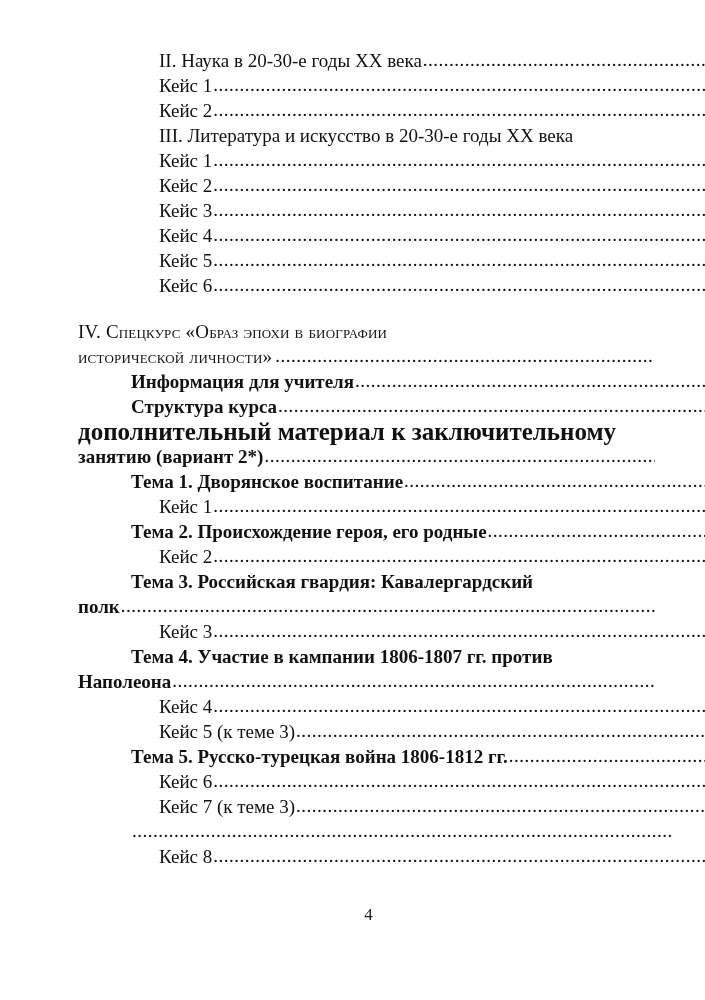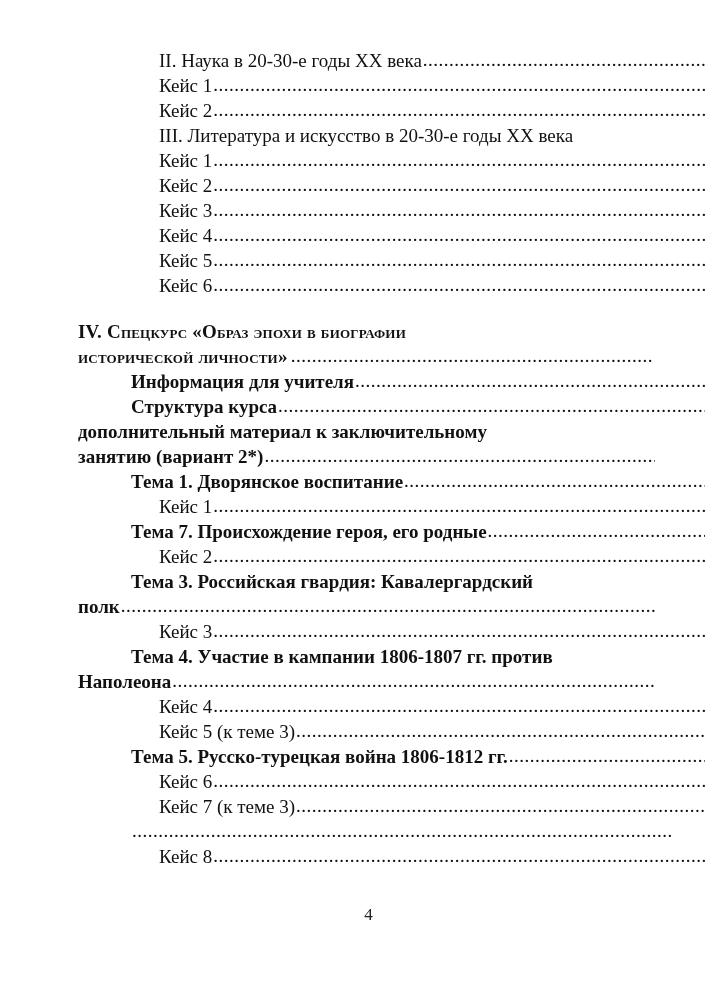--- a/index.html
+++ b/index.html
@@ -79,21 +79,21 @@
     height: 25px;
     line-height: 25px;
     white-space: nowrap;
     font-weight: bold;
     font-size: 19px;
     display: flex;
     align-items: baseline;
   }
   .smallcaps {
     font-variant: small-caps;
-    font-weight: bold;
+    font-weight: normal;
     letter-spacing: 0.2px;
   }
   .heading-line .page {
     flex: 0 0 46px;
     text-align: right;
     font-size: 19px;
     font-weight: normal;
     padding-left: 6px;
   }
   .heading-line .leader {
@@ -108,21 +108,21 @@
     top: -1px;
   }
   .heading-line .htext { flex: 0 0 auto; }
 
   
   .cont-line {
     width: 578px;
     height: 25px;
     line-height: 25px;
     white-space: nowrap;
-    font-size: 19px;
+    font-size: 25px;
     display: flex;
     align-items: baseline;
   }
   .cont-line.bold-text .wtext { font-weight: bold; }
   .cont-line .wtext { flex: 0 0 auto; }
 
   
   .wrap-first {
     width: 578px;
     height: 25px;
@@ -248,21 +248,21 @@
           <span class="label">Тема 1. Дворянское воспитание</span>
           <span class="leader">.......................................................................................................</span>
           <span class="page">78</span>
         </div>
         <div class="entry lvl-case">
           <span class="label">Кейс 1</span>
           <span class="leader">.......................................................................................................</span>
           <span class="page">78</span>
         </div>
         <div class="entry bold lvl-bold">
-          <span class="label">Тема 7. Происхождение героя, его родные</span>
+          <span class="label">Тема 2. Происхождение героя, его родные</span>
           <span class="leader">.......................................................................................................</span>
           <span class="page">81</span>
         </div>
         <div class="entry lvl-case">
           <span class="label">Кейс 2</span>
           <span class="leader">.......................................................................................................</span>
           <span class="page">81</span>
         </div>
       </div>
 

